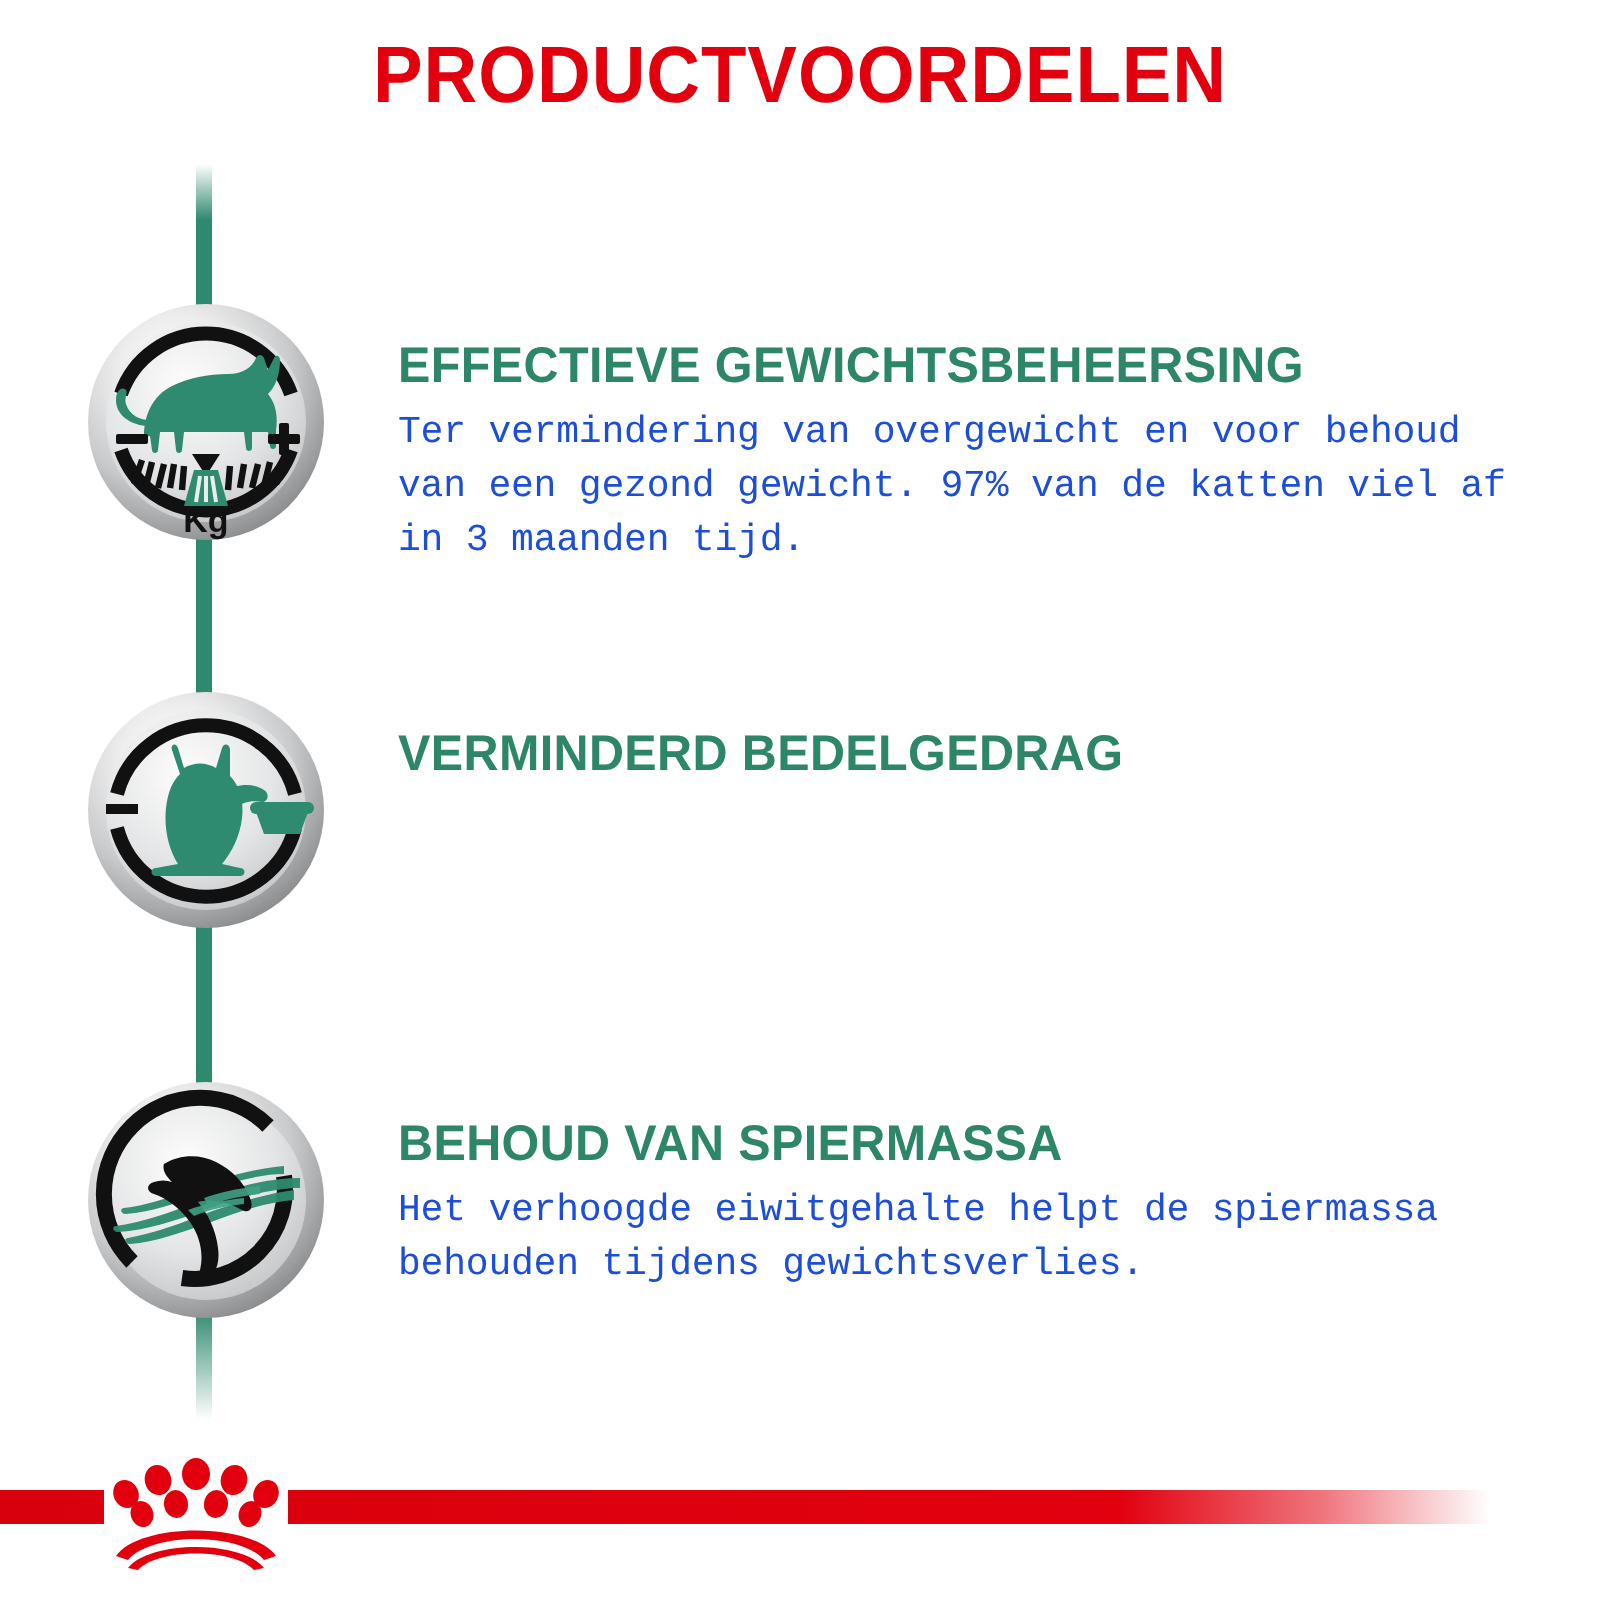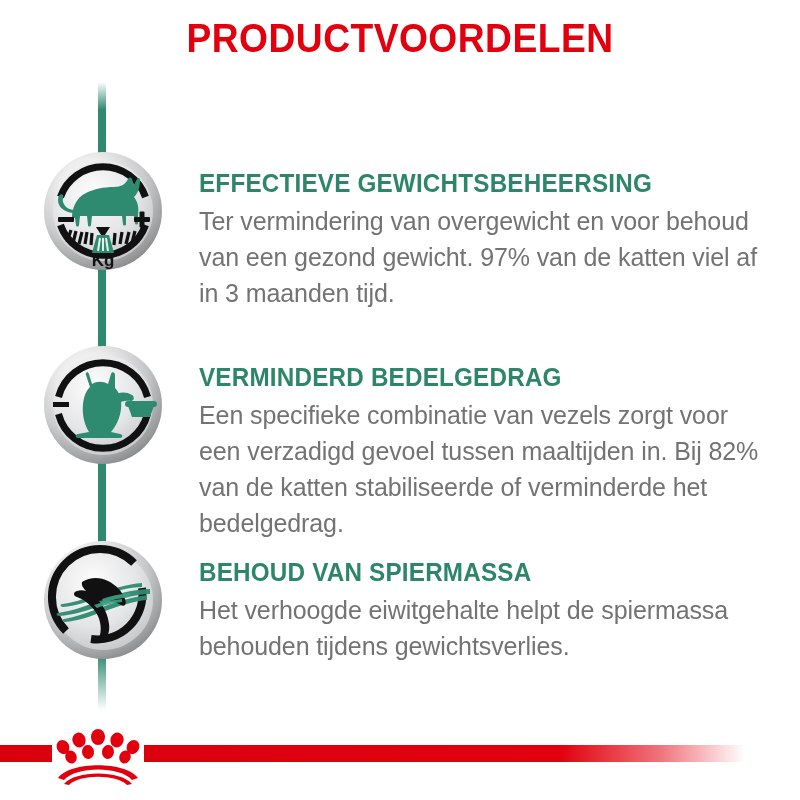--- a/index.html
+++ b/index.html
@@ -85,24 +85,24 @@
     color: #2d8668;
     letter-spacing: 0.2px;
     line-height: 1.1;
     margin-bottom: 5px;
     white-space: nowrap;
     transform: scaleX(0.97);
     transform-origin: 0 50%;
   }
 
   .benefit-body {
-    font-family: Liberation Sans, sans-serif;
-    font-size: 25px;
+    font-family: Liberation Mono, monospace;
+    font-size: 19px;
     font-weight: 400;
-    color: #737373;
+    color: #1d4ed8;
     line-height: 1.44;
     letter-spacing: -0.1px;
   }
 
   
   .footer-bar {
     position: absolute;
     left: 0;
     top: 745px;
     width: 800px;
@@ -293,21 +293,20 @@
                    C67 67, 67 58, 70 52 Z"></path>
 
           <path d="M86 62 L112 62 L108 73 L90 73 Z"></path>
           <rect x="83" y="57" width="32" height="6" rx="3"></rect>
         </g>
       </svg>
     </div>
 
     <div class="benefit-text">
       <div class="benefit-heading">VERMINDERD BEDELGEDRAG</div>
-      <div class="benefit-body">Een specifieke combinatie van vezels zorgt voor een verzadigd gevoel tussen maaltijden in. Bij 82% van de katten stabiliseerde of verminderde het bedelgedrag.</div>
     </div>
   </div>
 
   <div class="benefit row-2">
 
     <div class="icon-wrap">
       <svg class="svg-block" viewBox="0 0 122 122" xmlns="http://www.w3.org/2000/svg">
         <defs>
           <radialGradient id="metal3" cx="38%" cy="30%" r="78%">
             <stop offset="0%" stop-color="#ffffff"></stop>

